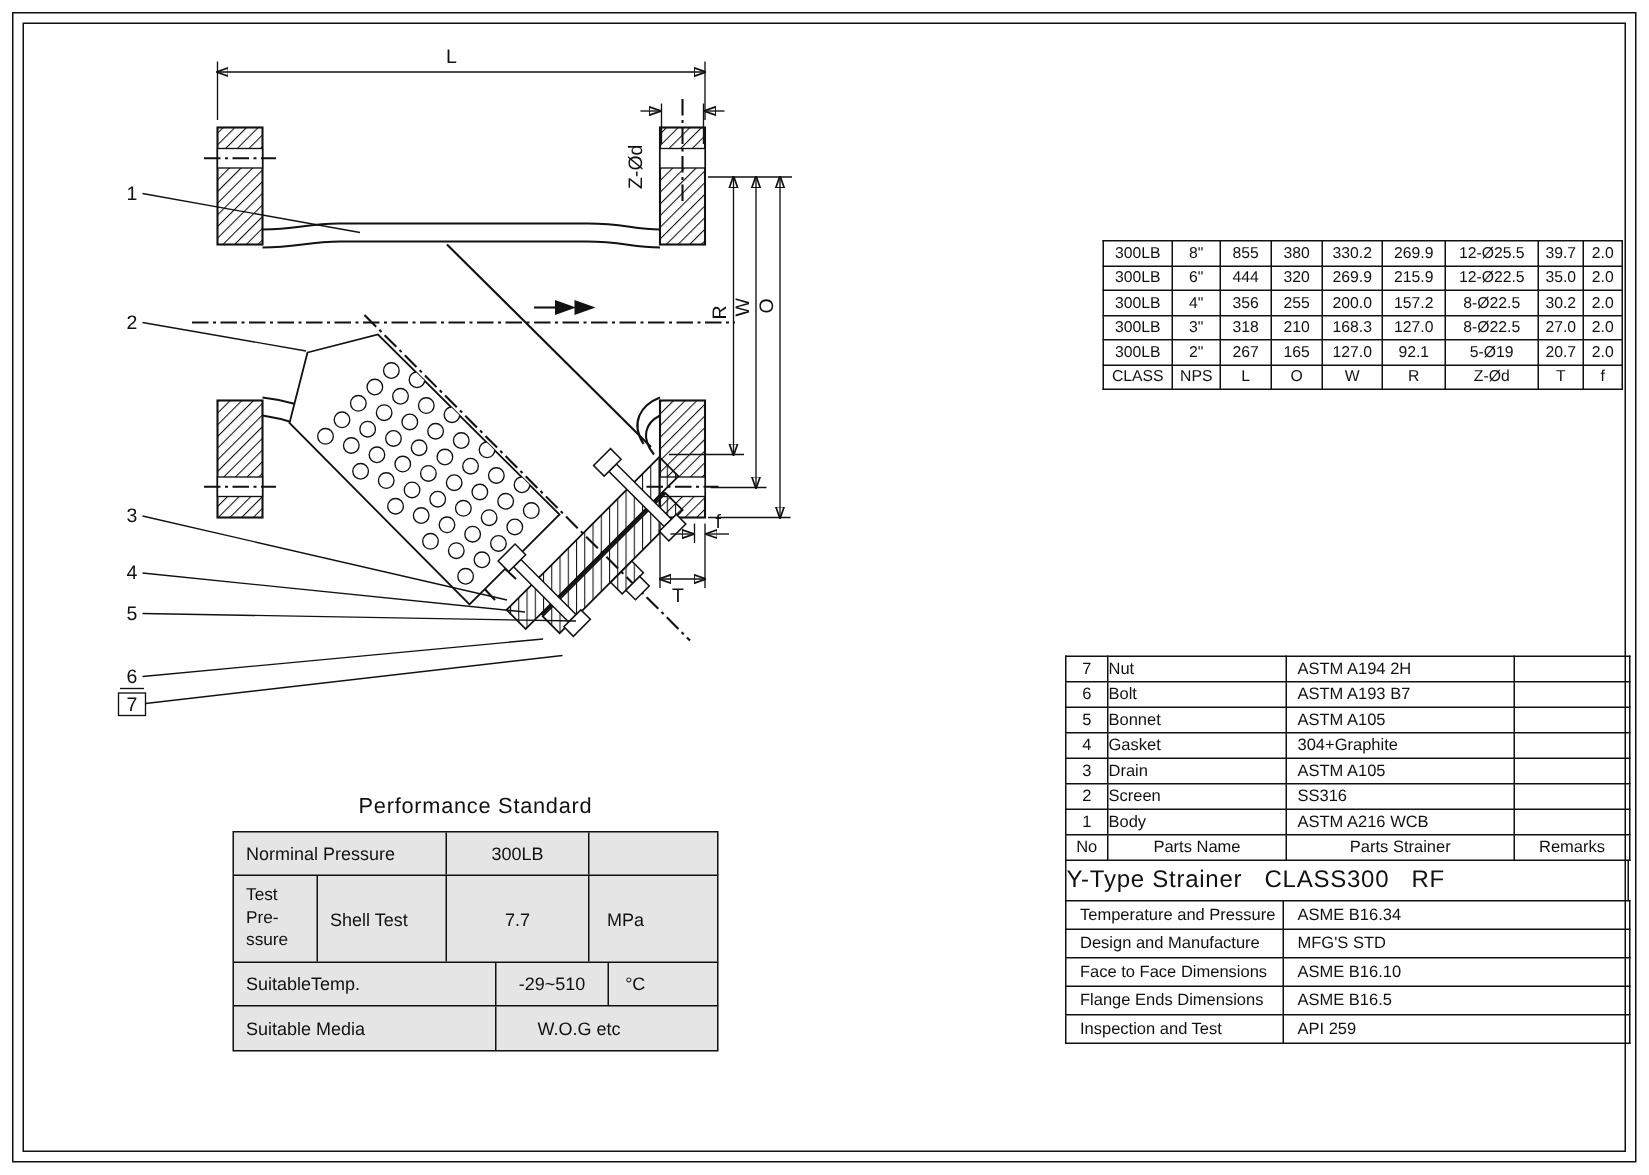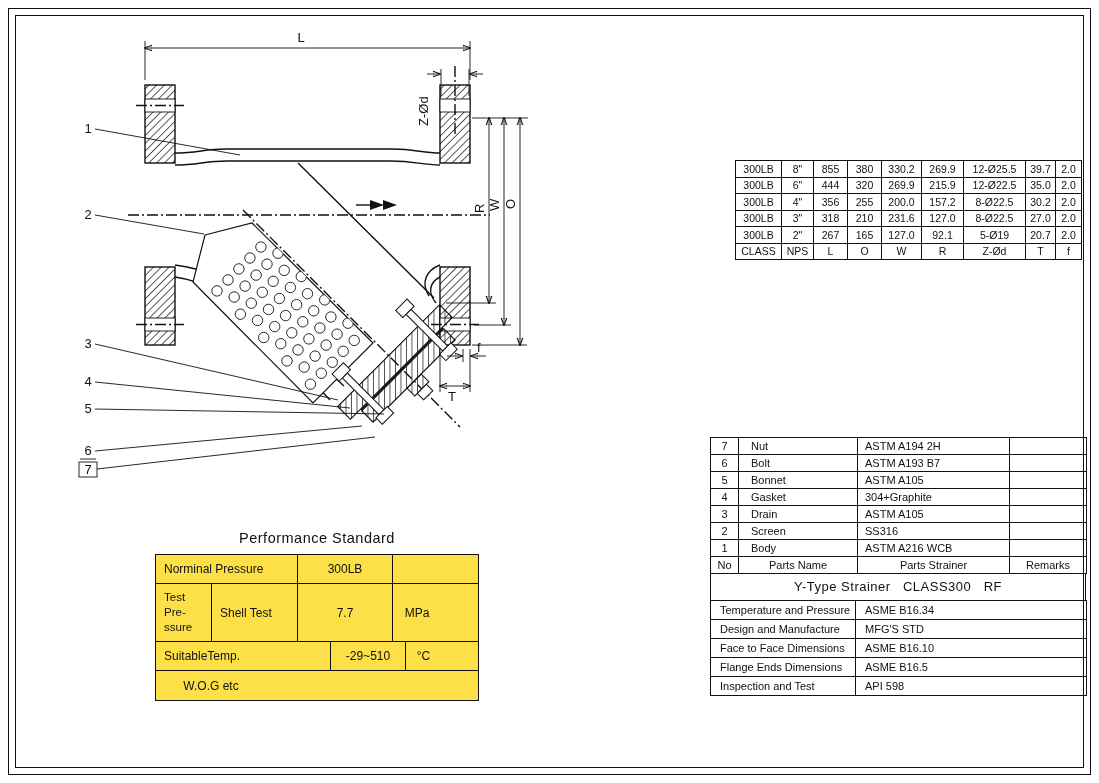--- a/index.html
+++ b/index.html
@@ -18,31 +18,31 @@
 
   
   .dim-table{position:absolute;left:735px;top:160px;border-collapse:collapse;table-layout:fixed;font-size:10.5px}
   .dim-table td{border:1.4px solid #111;height:16.5px;text-align:center;padding:0 1px;white-space:nowrap}
 
   
   .parts-block{position:absolute;left:710px;top:437px;width:376px;font-size:11px}
   .parts-block table{border-collapse:collapse;table-layout:fixed;width:100%}
   .parts-block td{border:1.4px solid #111;height:17px;white-space:nowrap;overflow:hidden}
   .parts-table td:nth-child(1){text-align:center}
-  .parts-table td:nth-child(2){padding-left:12px}
+  .parts-table td:nth-child(2){}
   .parts-table td:nth-child(3){padding-left:7px}
   .parts-table tr:last-child td{text-align:center;padding-left:0}
   .parts-title{border-left:1.4px solid #111;border-right:1.4px solid #111;height:26px;line-height:26px;
-               text-align:center;font-size:13px;white-space:pre;letter-spacing:.5px}
+               font-size:16px;white-space:pre;letter-spacing:.5px}
   .spec-table td{padding-left:9px;height:19px}
 
   
   .perf-wrap{position:absolute;left:155px;top:530px;width:324px}
   .perf-title{text-align:center;font-size:14.5px;margin-bottom:8px;letter-spacing:.5px}
-  .perf-table{border:1.6px solid #111;font-size:12px;background:#fde047}
+  .perf-table{border:1.6px solid #111;font-size:12px;background:#e5e5e5}
   .prow{display:flex;border-bottom:1.6px solid #111}
   .prow:last-child{border-bottom:none}
   .pcell{border-right:1.6px solid #111;display:flex;align-items:center;padding-left:8px}
   .pcell:last-child{border-right:none}
   .pcell.c{justify-content:center;padding-left:0}
   .pcell.pre{white-space:pre-line;line-height:1.3;font-size:11.5px}
 </style>
 </head>
 <body>
 
@@ -282,21 +282,21 @@
           <td>157.2</td>
           <td>8-Ø22.5</td>
           <td>30.2</td>
           <td>2.0</td>
         </tr>
         <tr>
           <td>300LB</td>
           <td>3"</td>
           <td>318</td>
           <td>210</td>
-          <td>231.6</td>
+          <td>168.3</td>
           <td>127.0</td>
           <td>8-Ø22.5</td>
           <td>27.0</td>
           <td>2.0</td>
         </tr>
         <tr>
           <td>300LB</td>
           <td>2"</td>
           <td>267</td>
           <td>165</td>
@@ -397,21 +397,21 @@
           <tr>
             <td>Face to Face Dimensions</td>
             <td>ASME B16.10</td>
           </tr>
           <tr>
             <td>Flange Ends Dimensions</td>
             <td>ASME B16.5</td>
           </tr>
           <tr>
             <td>Inspection and Test</td>
-            <td>API 598</td>
+            <td>API 259</td>
           </tr>
         </tbody>
     </table>
   </div>
 
   <div class="perf-wrap">
     <div class="perf-title">Performance Standard</div>
     <div class="perf-table">
       <div class="prow" style="height:29px">
         <div class="pcell" style="width:142px">Norminal Pressure</div>
@@ -425,17 +425,18 @@
         <div class="pcell" style="width:86px">Shell Test</div>
         <div class="pcell c" style="width:95px">7.7</div>
         <div class="pcell c" style="width:48px">MPa</div>
       </div>
       <div class="prow" style="height:29px">
         <div class="pcell" style="width:175px">SuitableTemp.</div>
         <div class="pcell c" style="width:75px">-29~510</div>
         <div class="pcell c" style="width:35px">°C</div>
       </div>
       <div class="prow" style="height:29px">
+        <div class="pcell" style="width:175px">Suitable Media</div>
         <div class="pcell c" style="width:110px">W.O.G etc</div>
       </div>
     </div>
   </div>
 </div>
 
 </body></html>

